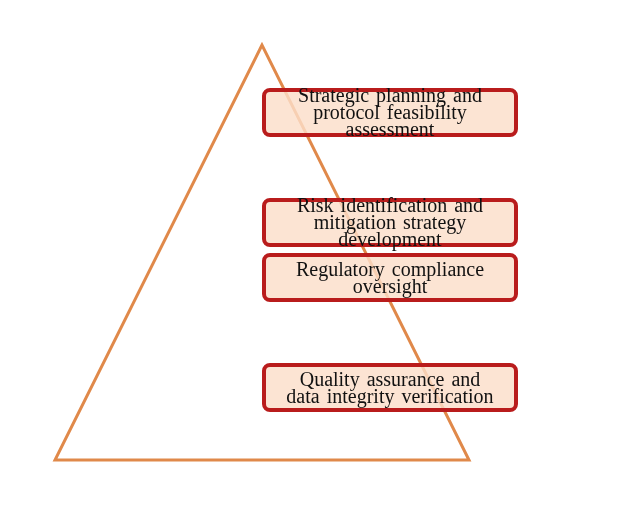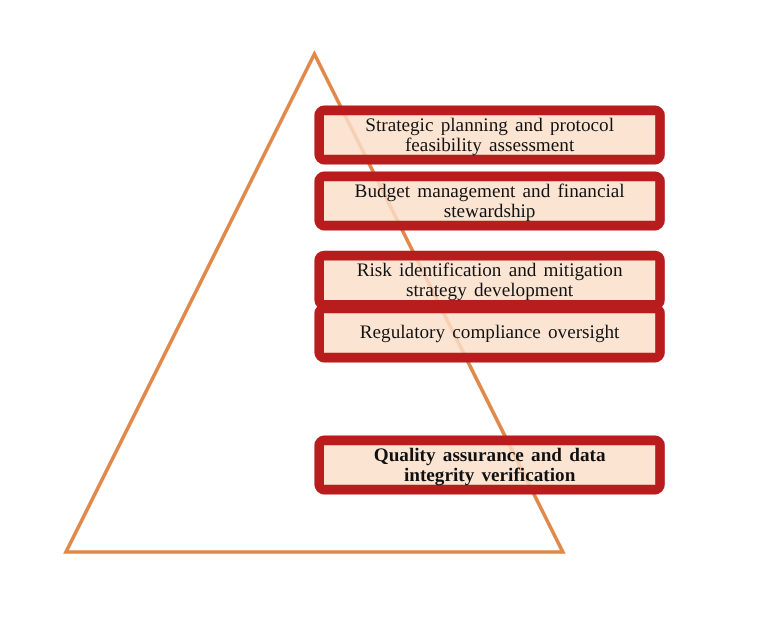--- a/index.html
+++ b/index.html
@@ -24,56 +24,53 @@
     .triangle-svg {
       position: absolute;
       left: 0;
       top: 0;
       width: 641px;
       height: 526px;
     }
     .box {
       position: absolute;
       left: 262px;
-      width: 292px;
+      width: 256px;
       height: 49px;
       box-sizing: border-box;
-      border: 8px solid #b91c1c;
+      border: 4px solid #b91c1c;
       border-radius: 8px;
       background: rgba(251, 222, 201, 0.82);
       display: flex;
       align-items: center;
       justify-content: center;
       text-align: center;
       color: #111111;
-      font-size: 16px;
+      font-size: 20px;
       line-height: 17px;
       padding: 0 14px;
       word-spacing: 2px;
     }
     .box span {
       display: block;
     }
   </style>
 </head>
 <body>
 
 <div id="canvas">
   <svg class="triangle-svg" viewBox="0 0 641 526" xmlns="http://www.w3.org/2000/svg">
     <polygon points="262,45 55,460 469,460" fill="none" stroke="#E0894A" stroke-width="3" stroke-linejoin="miter"></polygon>
   </svg>
 
   <div class="box" style="top:88px;">
     <span>Strategic planning and protocol feasibility assessment</span>
   </div>
-  <div class="box" style="top:143px;">
-    <span>Budget management and financial stewardship</span>
-  </div>
-  <div class="box" style="top:209px;justify-content:flex-end;">
+  <div class="box" style="top:198px;justify-content:flex-end;">
     <span>Risk identification and mitigation strategy development</span>
   </div>
   <div class="box" style="top:253px;justify-content:center;">
     <span>Regulatory compliance oversight</span>
   </div>
-  <div class="box" style="top:363px;font-weight:bold;">
+  <div class="box" style="top:363px;">
     <span>Quality assurance and data integrity verification</span>
   </div>
 </div>
 
 </body></html>

